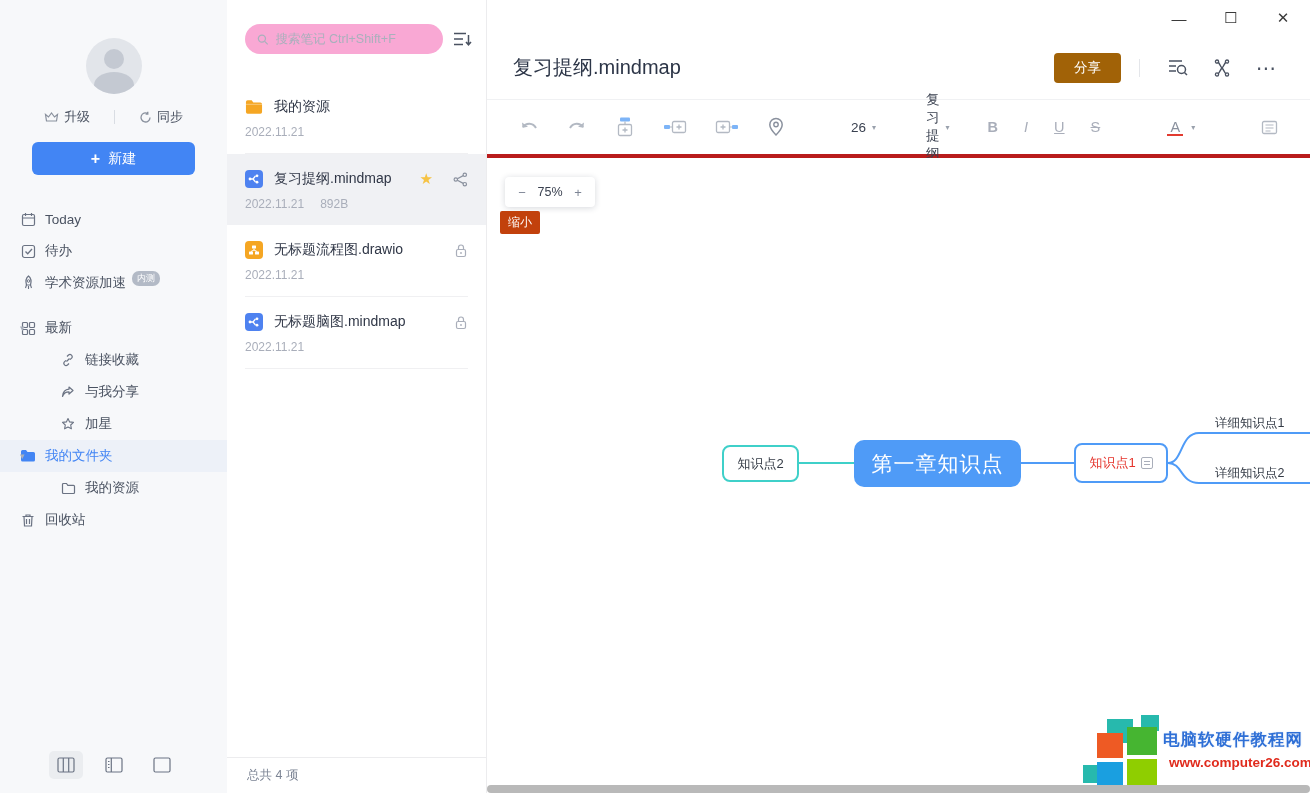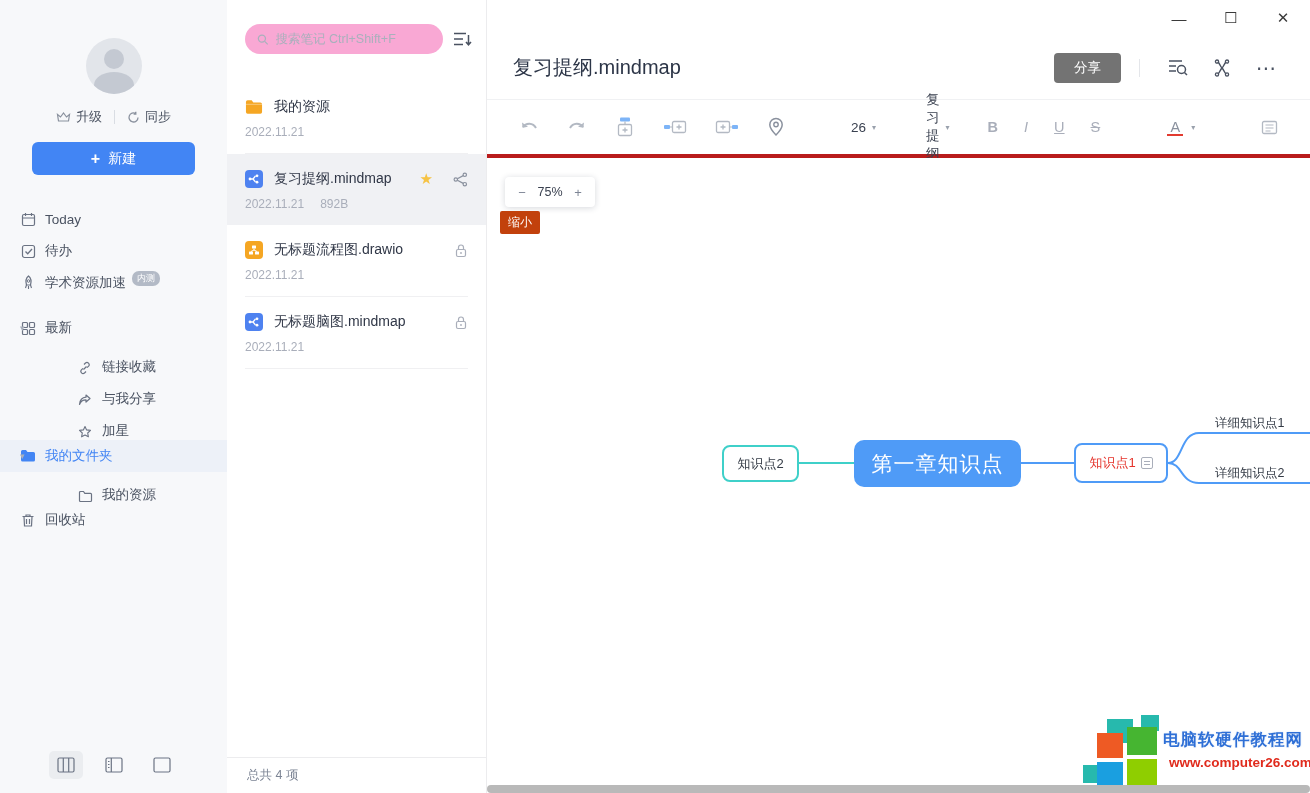--- a/index.html
+++ b/index.html
@@ -6,30 +6,30 @@
   html,body { width:1310px; height:793px; overflow:hidden; }
   body { font-family:"Liberation Sans","DejaVu Sans",sans-serif; color:#39404e; background:#fff; }
   .app { display:flex; width:1310px; height:793px; }
 
   
   .sidebar { width:227px; background:#f7f8fa; flex:none; position:relative; display:flex; flex-direction:column; }
   .avatar-wrap { display:flex; justify-content:center; margin-top:38px; }
   .avatar { width:56px; height:56px; border-radius:50%; background:#e2e5ea; position:relative; overflow:hidden; }
   .avatar .head { position:absolute; left:18px; top:11px; width:20px; height:20px; border-radius:50%; background:#c4c9d2; }
   .avatar .body { position:absolute; left:8px; top:34px; width:40px; height:26px; border-radius:50%; background:#c4c9d2; }
-  .account-row { display:flex; justify-content:center; align-items:center; gap:12px; margin-top:14px; font-size:13px; color:#4a5261; }
+  .account-row { display:flex; justify-content:center; align-items:center; gap:24px; margin-top:14px; font-size:13px; color:#4a5261; }
   .account-link { display:flex; align-items:center; gap:5px; cursor:pointer; }
   .account-divider { width:1px; height:14px; background:#d9dde3; }
   .new-btn { margin:16px 32px 0 32px; height:33px; background:#4285f4; color:#fff; border:none; border-radius:6px; font-size:14px; display:flex; align-items:center; justify-content:center; gap:8px; cursor:pointer; }
   .new-btn .plus { font-size:16px; font-weight:bold; }
   .nav { margin-top:28px; font-size:13.5px; }
   .nav-row { height:32px; display:flex; align-items:center; padding-left:20px; position:relative; color:#4a5261; cursor:pointer; }
   .nav-row .caret { position:absolute; left:20px; font-size:9px; color:#aab0bb; }
   .nav-row .ic { width:16px; height:16px; margin-right:9px; flex:none; display:flex; align-items:center; justify-content:center; }
-  .nav-row.indent1 { padding-left:77px;align-items:flex-end; }
+  .nav-row.indent1 { padding-left:60px; }
   .nav-row.selected { background:#edf1f8; color:#4285f4; }
   .nav-row.selected .label { color:#4285f4; }
   .badge { margin-left:6px; background:#b3bac6; color:#fff; font-size:9px; padding:1px 5px; border-radius:7px; position:relative; top:-5px; }
   .nav-gap { height:13px; }
   .sidebar-bottom { position:absolute; bottom:14px; left:0; width:100%; display:flex; justify-content:center; gap:14px; }
   .view-btn { width:34px; height:28px; display:flex; align-items:center; justify-content:center; border-radius:5px; cursor:pointer; }
   .view-btn.active { background:#ebedf0; }
   svg.icn { display:block; }
 
   
@@ -51,21 +51,21 @@
   .ficon.drawio { background:#f5a623; }
   .star { color:#f6c344; font-size:15px; margin-right:9px; }
   .middle-footer { border-top:1px solid #ececee; height:36px; display:flex; align-items:center; padding-left:20px; font-size:12.5px; color:#7d8595; }
 
   
   .main { flex:1; display:flex; flex-direction:column; position:relative; min-width:0; }
   .winbar { height:36px; display:flex; justify-content:flex-end; align-items:center; gap:26px; padding-right:14px; flex:none; }
   .winctl { width:26px; height:24px; display:flex; align-items:center; justify-content:center; font-size:15px; color:#3a3a3a; cursor:pointer; }
   .doc-header { height:64px; display:flex; align-items:center; padding:0 22px 0 26px; border-bottom:1px solid #f0f1f3; flex:none; }
   .doc-title { font-size:20px; color:#2c3547; flex:1; }
-  .share-btn { background:#737373; color:#fff; border:none; border-radius:4px; height:30px; padding:0 20px; font-size:13.5px; cursor:pointer; font-family:inherit; }
+  .share-btn { background:#a16207; color:#fff; border:none; border-radius:4px; height:30px; padding:0 20px; font-size:13.5px; cursor:pointer; font-family:inherit; }
   .hdr-sep { width:1px; height:18px; background:#e4e6ea; margin:0 16px 0 18px; }
   .hdr-icon { width:28px; height:28px; display:flex; align-items:center; justify-content:center; cursor:pointer; margin:0 8px; color:#4a5261; }
   .toolbar { height:58px; display:flex; align-items:center; padding:0 18px 0 26px; border-bottom:4px solid #b91c1c; flex:none; gap:16px; }
   .tb-icon { width:30px; height:30px; display:flex; align-items:center; justify-content:center; cursor:pointer; margin:0 6px; }
   .tb-sep { width:1px; height:20px; background:#e4e6ea; margin:0 10px; }
   .tb-text { font-size:13.5px; color:#3a4150; display:flex; align-items:center; gap:6px; cursor:pointer; padding:0 8px; }
   .tb-caret { font-size:8px; color:#9aa1ad; }
   .tb-letter { font-size:14.5px; color:#a9aeba; width:28px; text-align:center; cursor:pointer; margin:0 5px; }
   .tb-letter.u { text-decoration:underline; }
   .tb-letter.s { text-decoration:line-through; }

